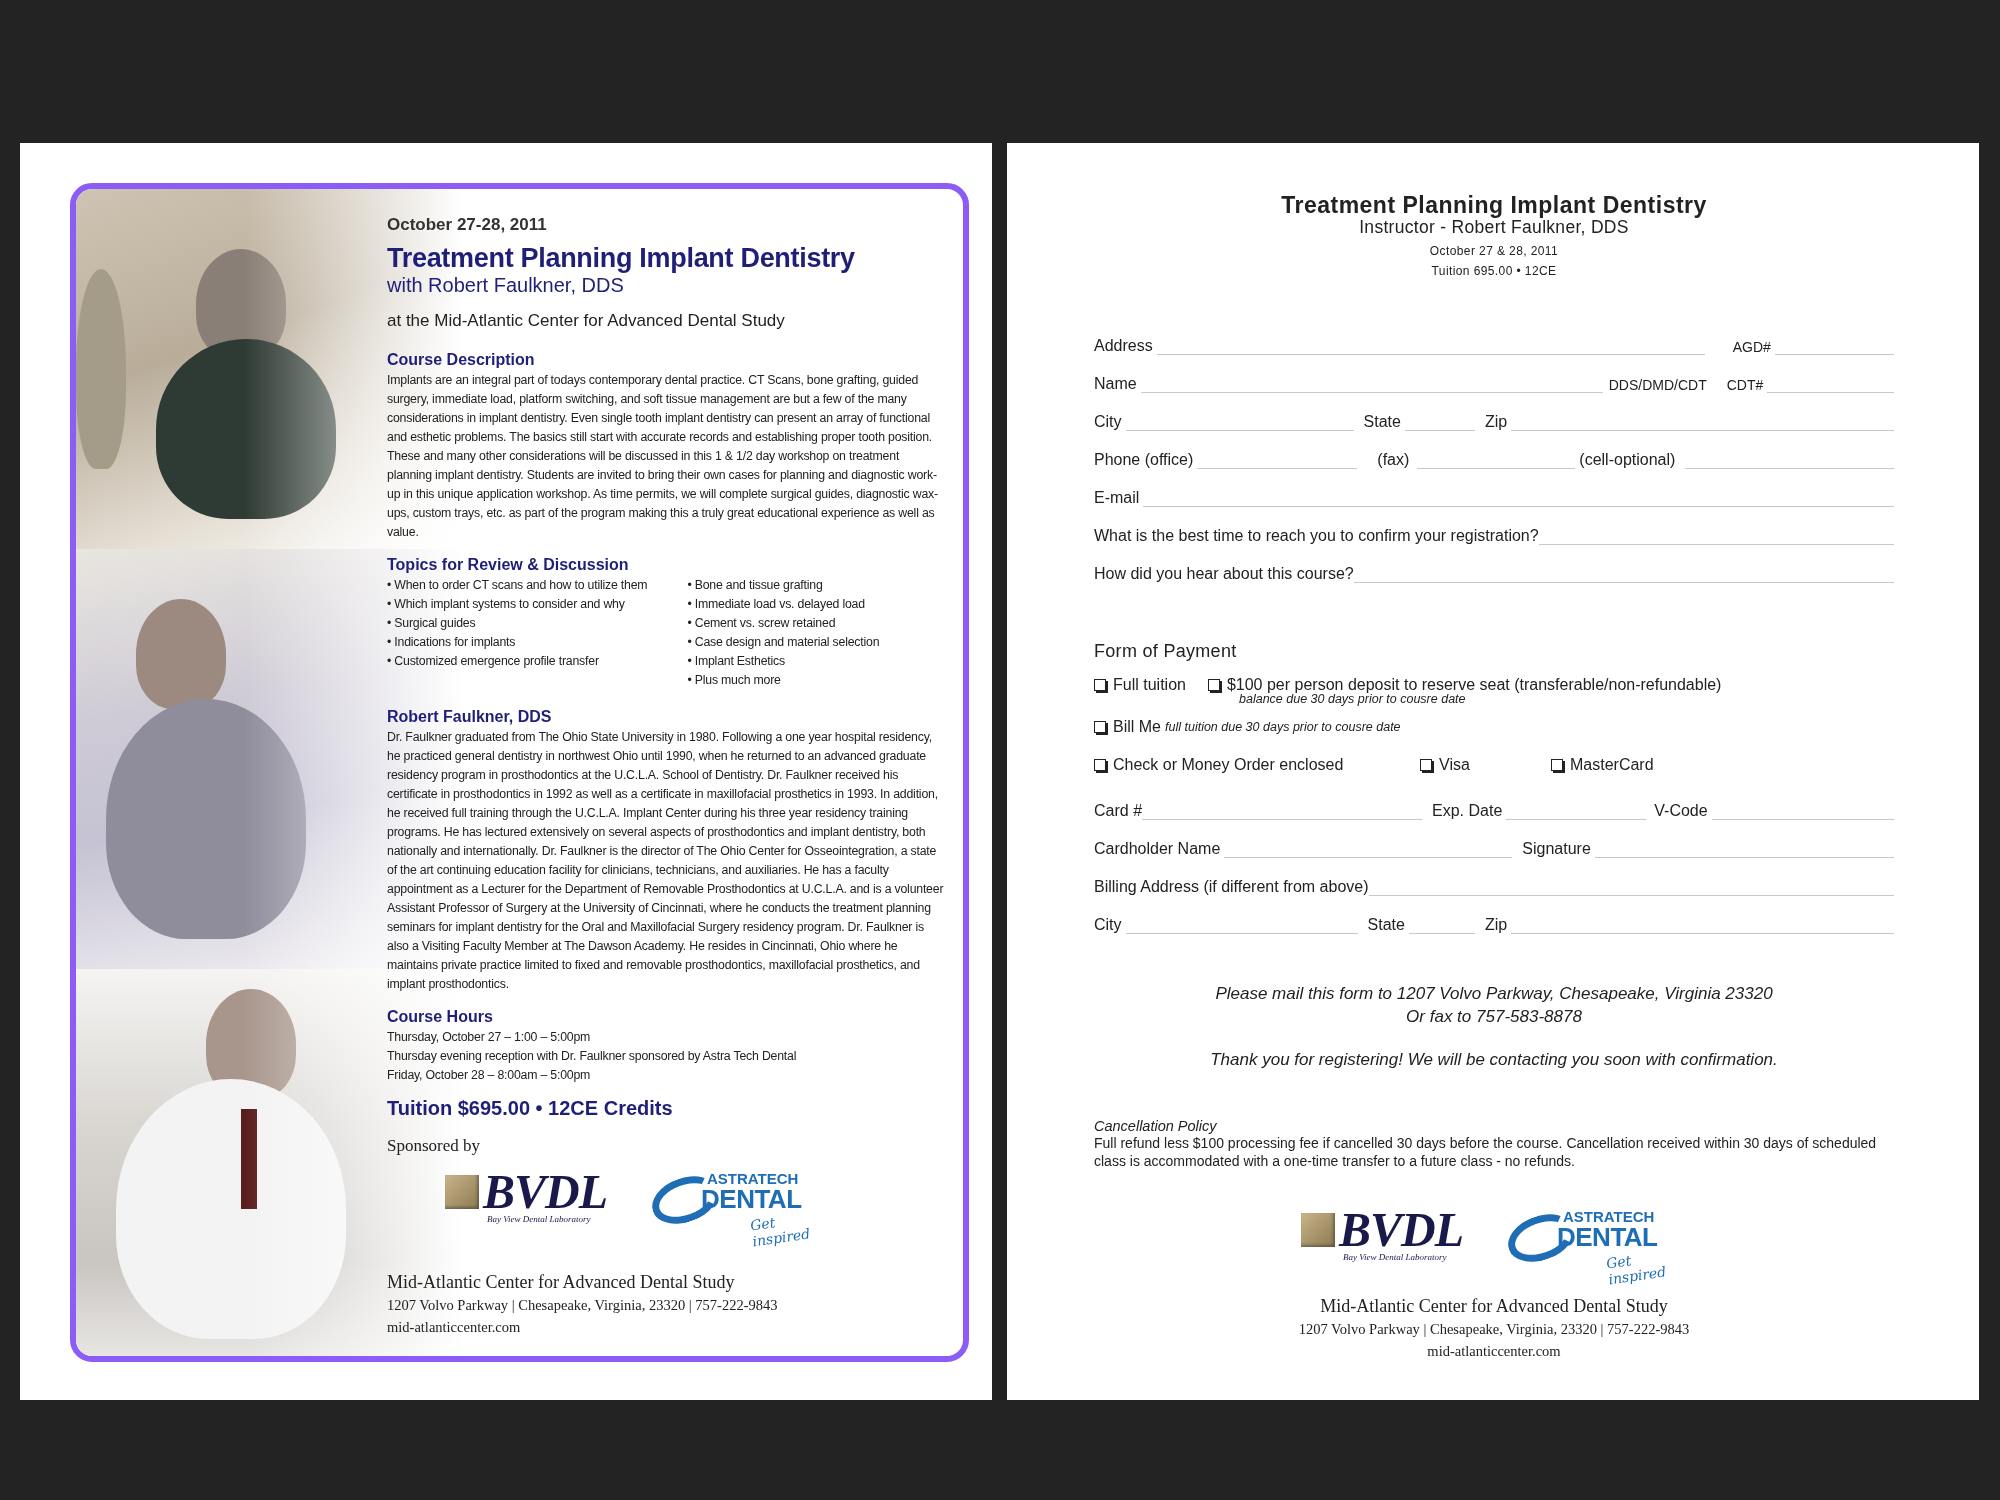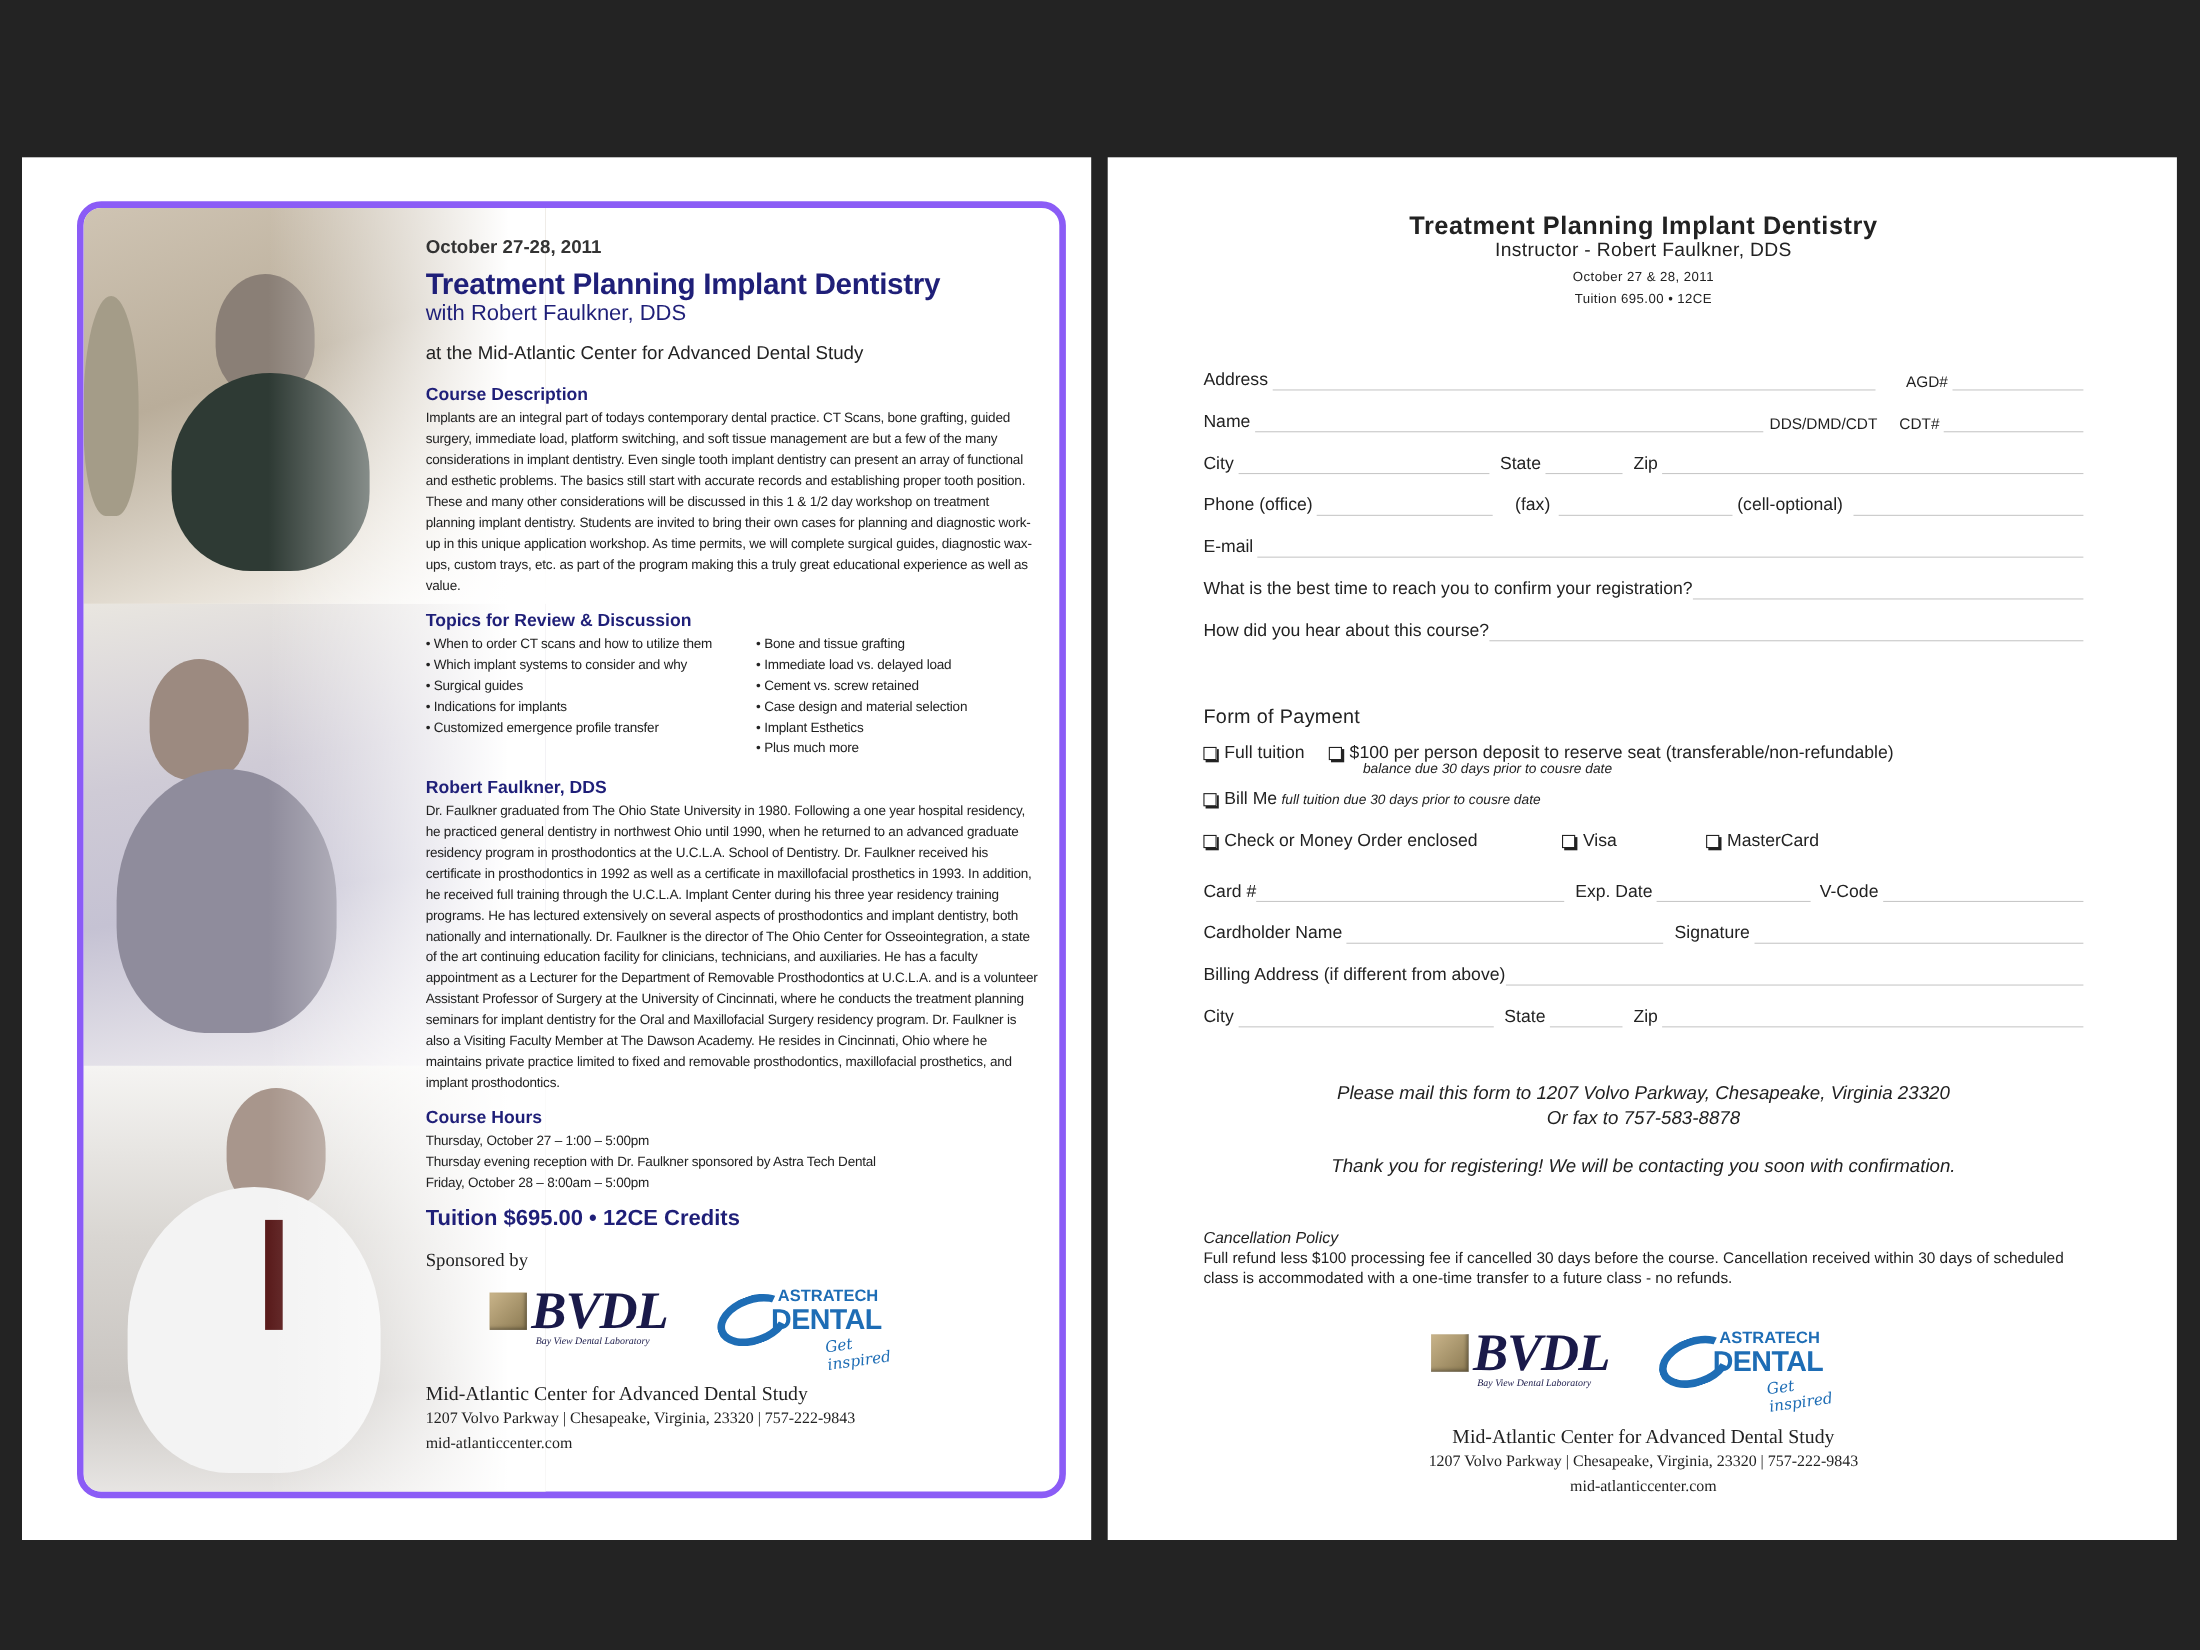--- a/index.html
+++ b/index.html
@@ -33,21 +33,21 @@
   .bvdl{display:flex;flex-direction:column;}
   .bvdl-top{display:flex;align-items:center;gap:4px;}
   .bvdl-sq{width:34px;height:34px;background:linear-gradient(135deg,#c9b48a,#8b7a52);box-shadow:inset -2px -2px 3px rgba(0,0,0,.3);}
   .bvdl-txt{font-family:"Liberation Serif",serif;font-size:48px;font-weight:bold;color:#1a1a4a;line-height:44px;font-style:italic;letter-spacing:-1px;}
   .bvdl-sub{font-family:"Liberation Serif",serif;font-size:9px;color:#1a1a4a;margin-left:42px;font-style:italic;}
   .astra{position:relative;width:180px;height:64px;}
   .astra-swoosh{position:absolute;left:0;top:8px;width:54px;height:30px;border:7px solid #1e6db5;border-radius:50%;transform:rotate(-20deg);border-right-color:transparent;}
   .astra-t1{position:absolute;left:56px;top:0;font-size:15px;font-weight:bold;color:#1e6db5;font-family:"Liberation Sans",sans-serif;}
   .astra-t2{position:absolute;left:50px;top:14px;font-size:26px;font-weight:bold;color:#1e6db5;font-family:"Liberation Sans",sans-serif;letter-spacing:-0.5px;}
   .astra-t3{position:absolute;left:100px;top:42px;font-size:14px;color:#1e6db5;font-style:italic;font-family:"DejaVu Serif",serif;transform:rotate(-8deg);}
-  .org{font-family:"Liberation Serif",serif;font-size:18px;margin:17px 0 4px;color:#222;}
+  .org{font-family:"Liberation Serif",serif;font-size:18px;margin:32px 0 4px;color:#222;}
   .org-addr{font-family:"Liberation Serif",serif;font-size:14.5px;margin:0 0 4px;color:#222;}
   .org-web{font-family:"Liberation Serif",serif;font-size:14.5px;color:#222;}
 
   
   .form{position:absolute;left:87px;top:50px;width:800px;font-family:"Liberation Sans",sans-serif;color:#222;}
   .form-head{text-align:center;margin-bottom:36px;}
   .fh-title{font-size:23px;font-weight:bold;margin:0;line-height:24px;letter-spacing:0.5px;}
   .fh-line{font-size:17.5px;margin:0;line-height:20px;letter-spacing:0.3px;}
   .fh-small{font-size:12px;margin:2px 0 0;line-height:20px;letter-spacing:0.4px;}
   .row{display:flex;align-items:flex-end;height:38px;font-size:16px;}

